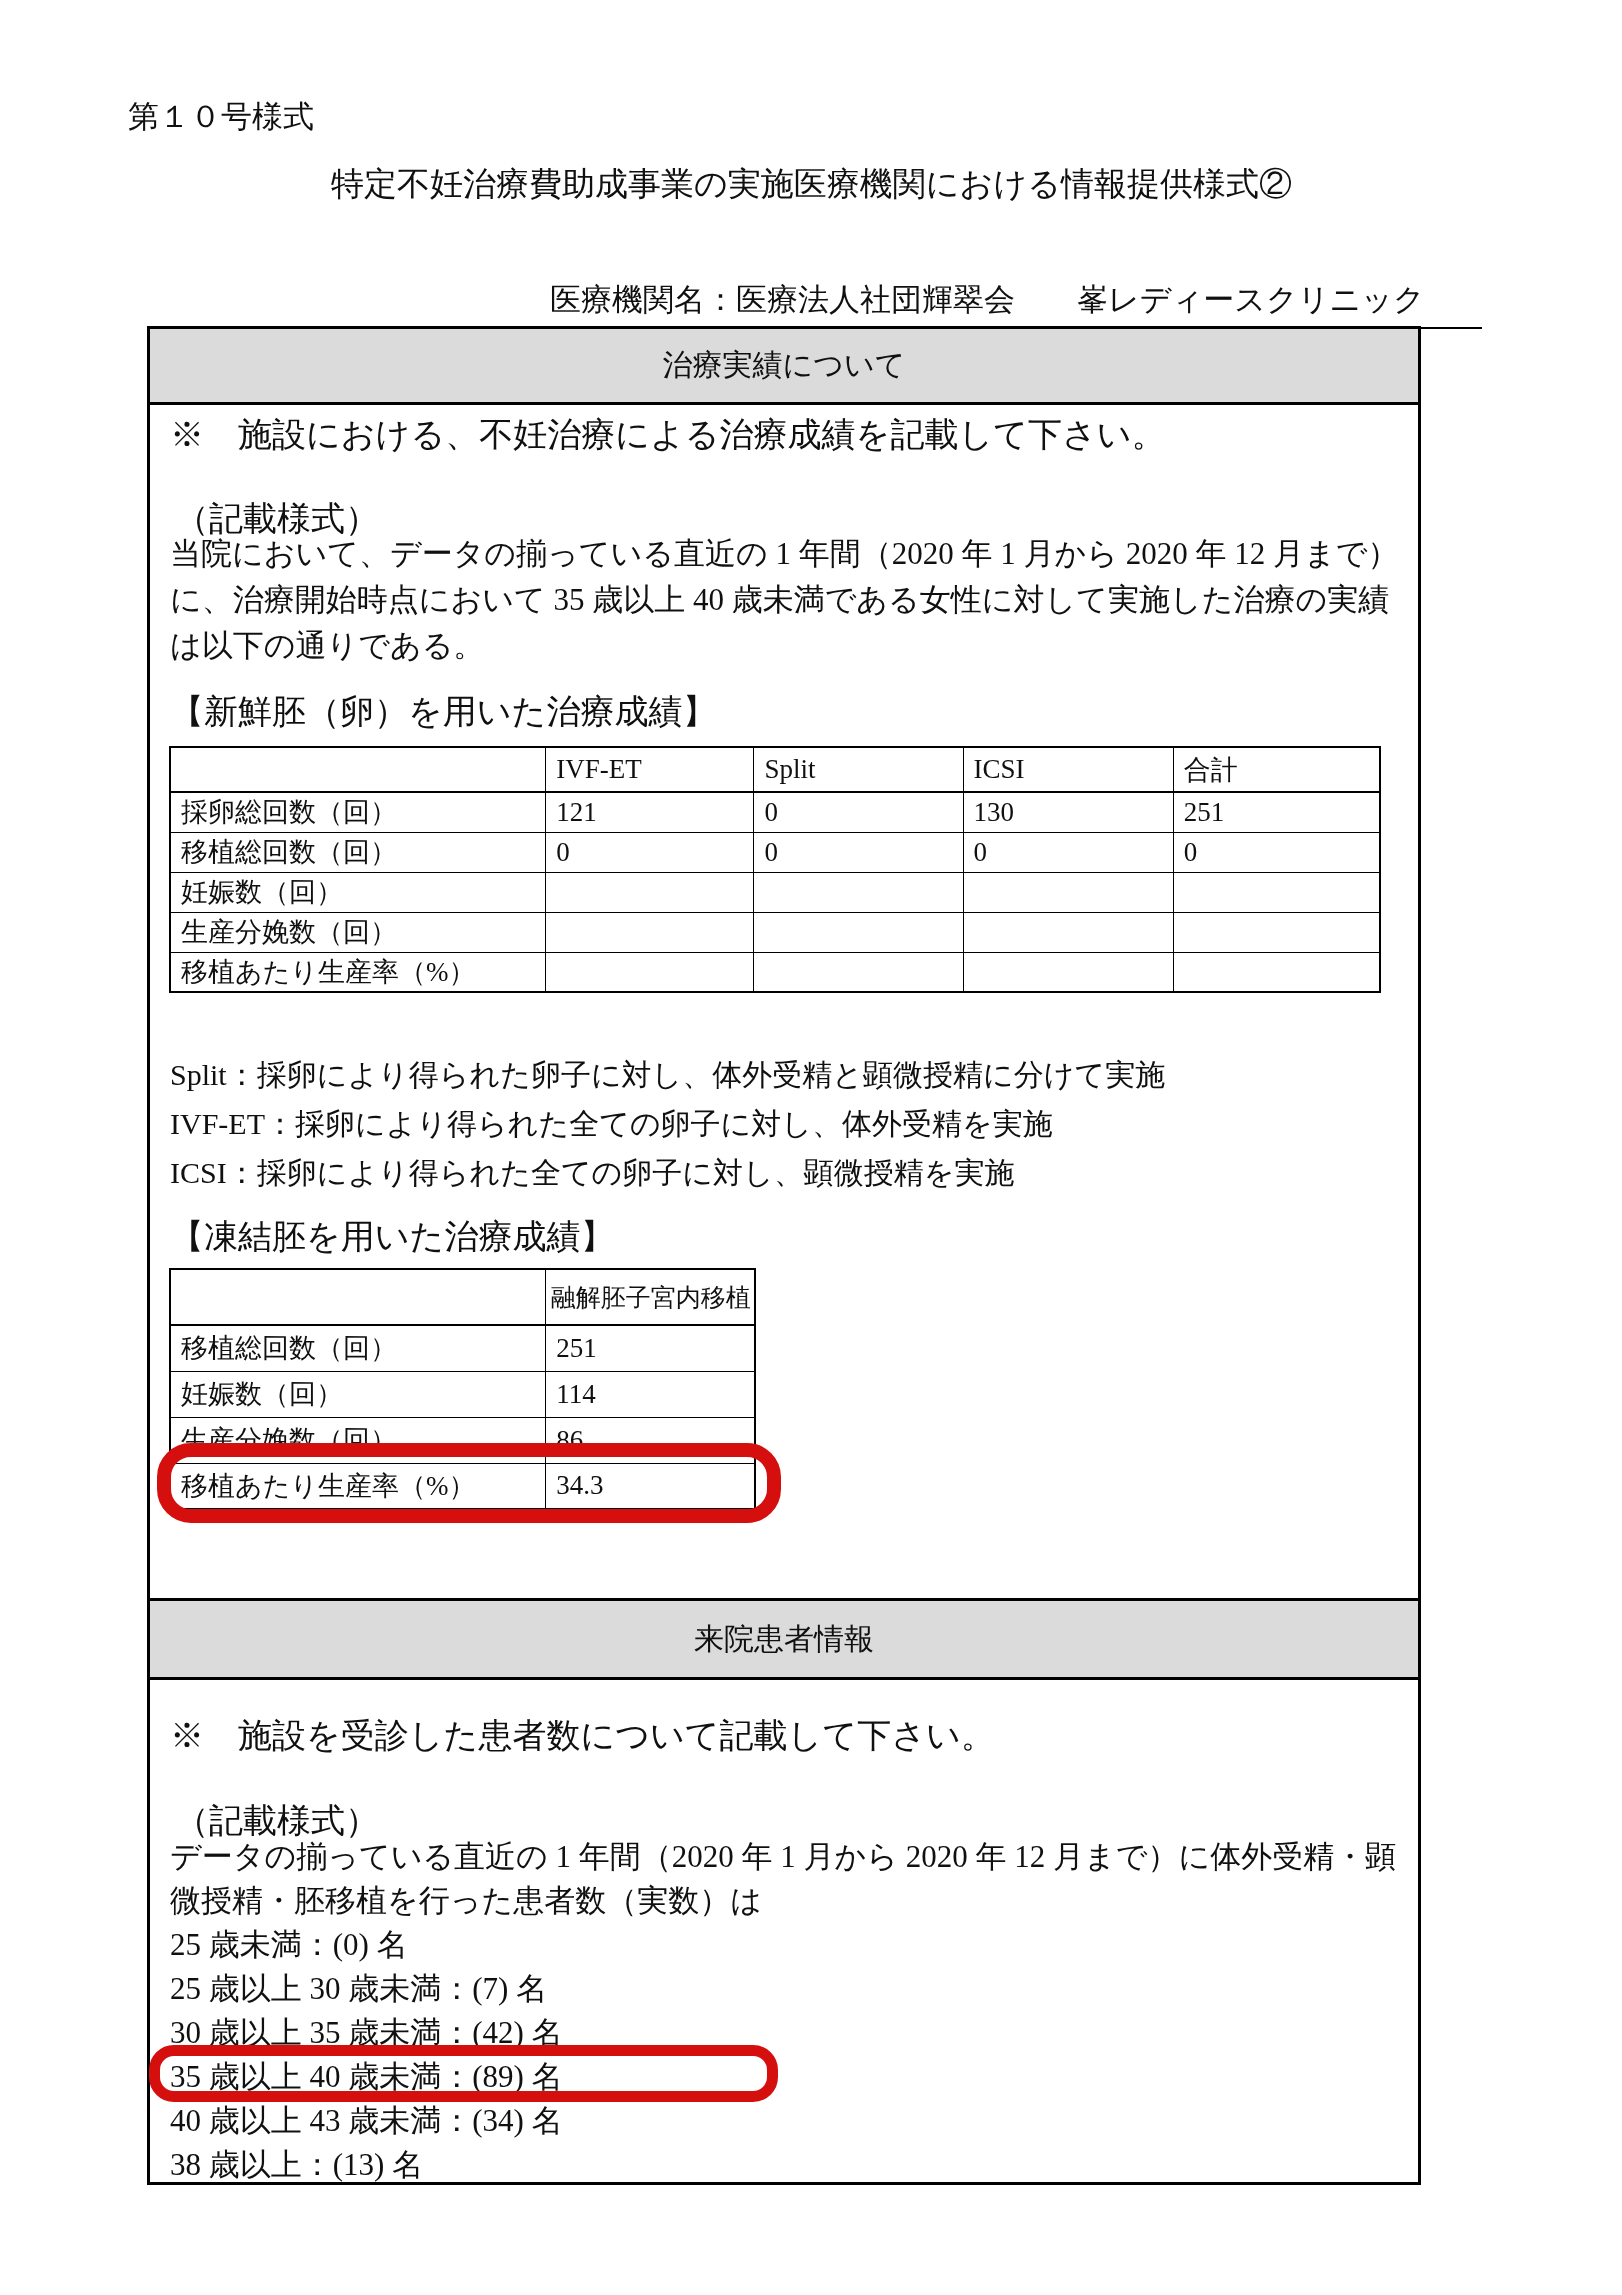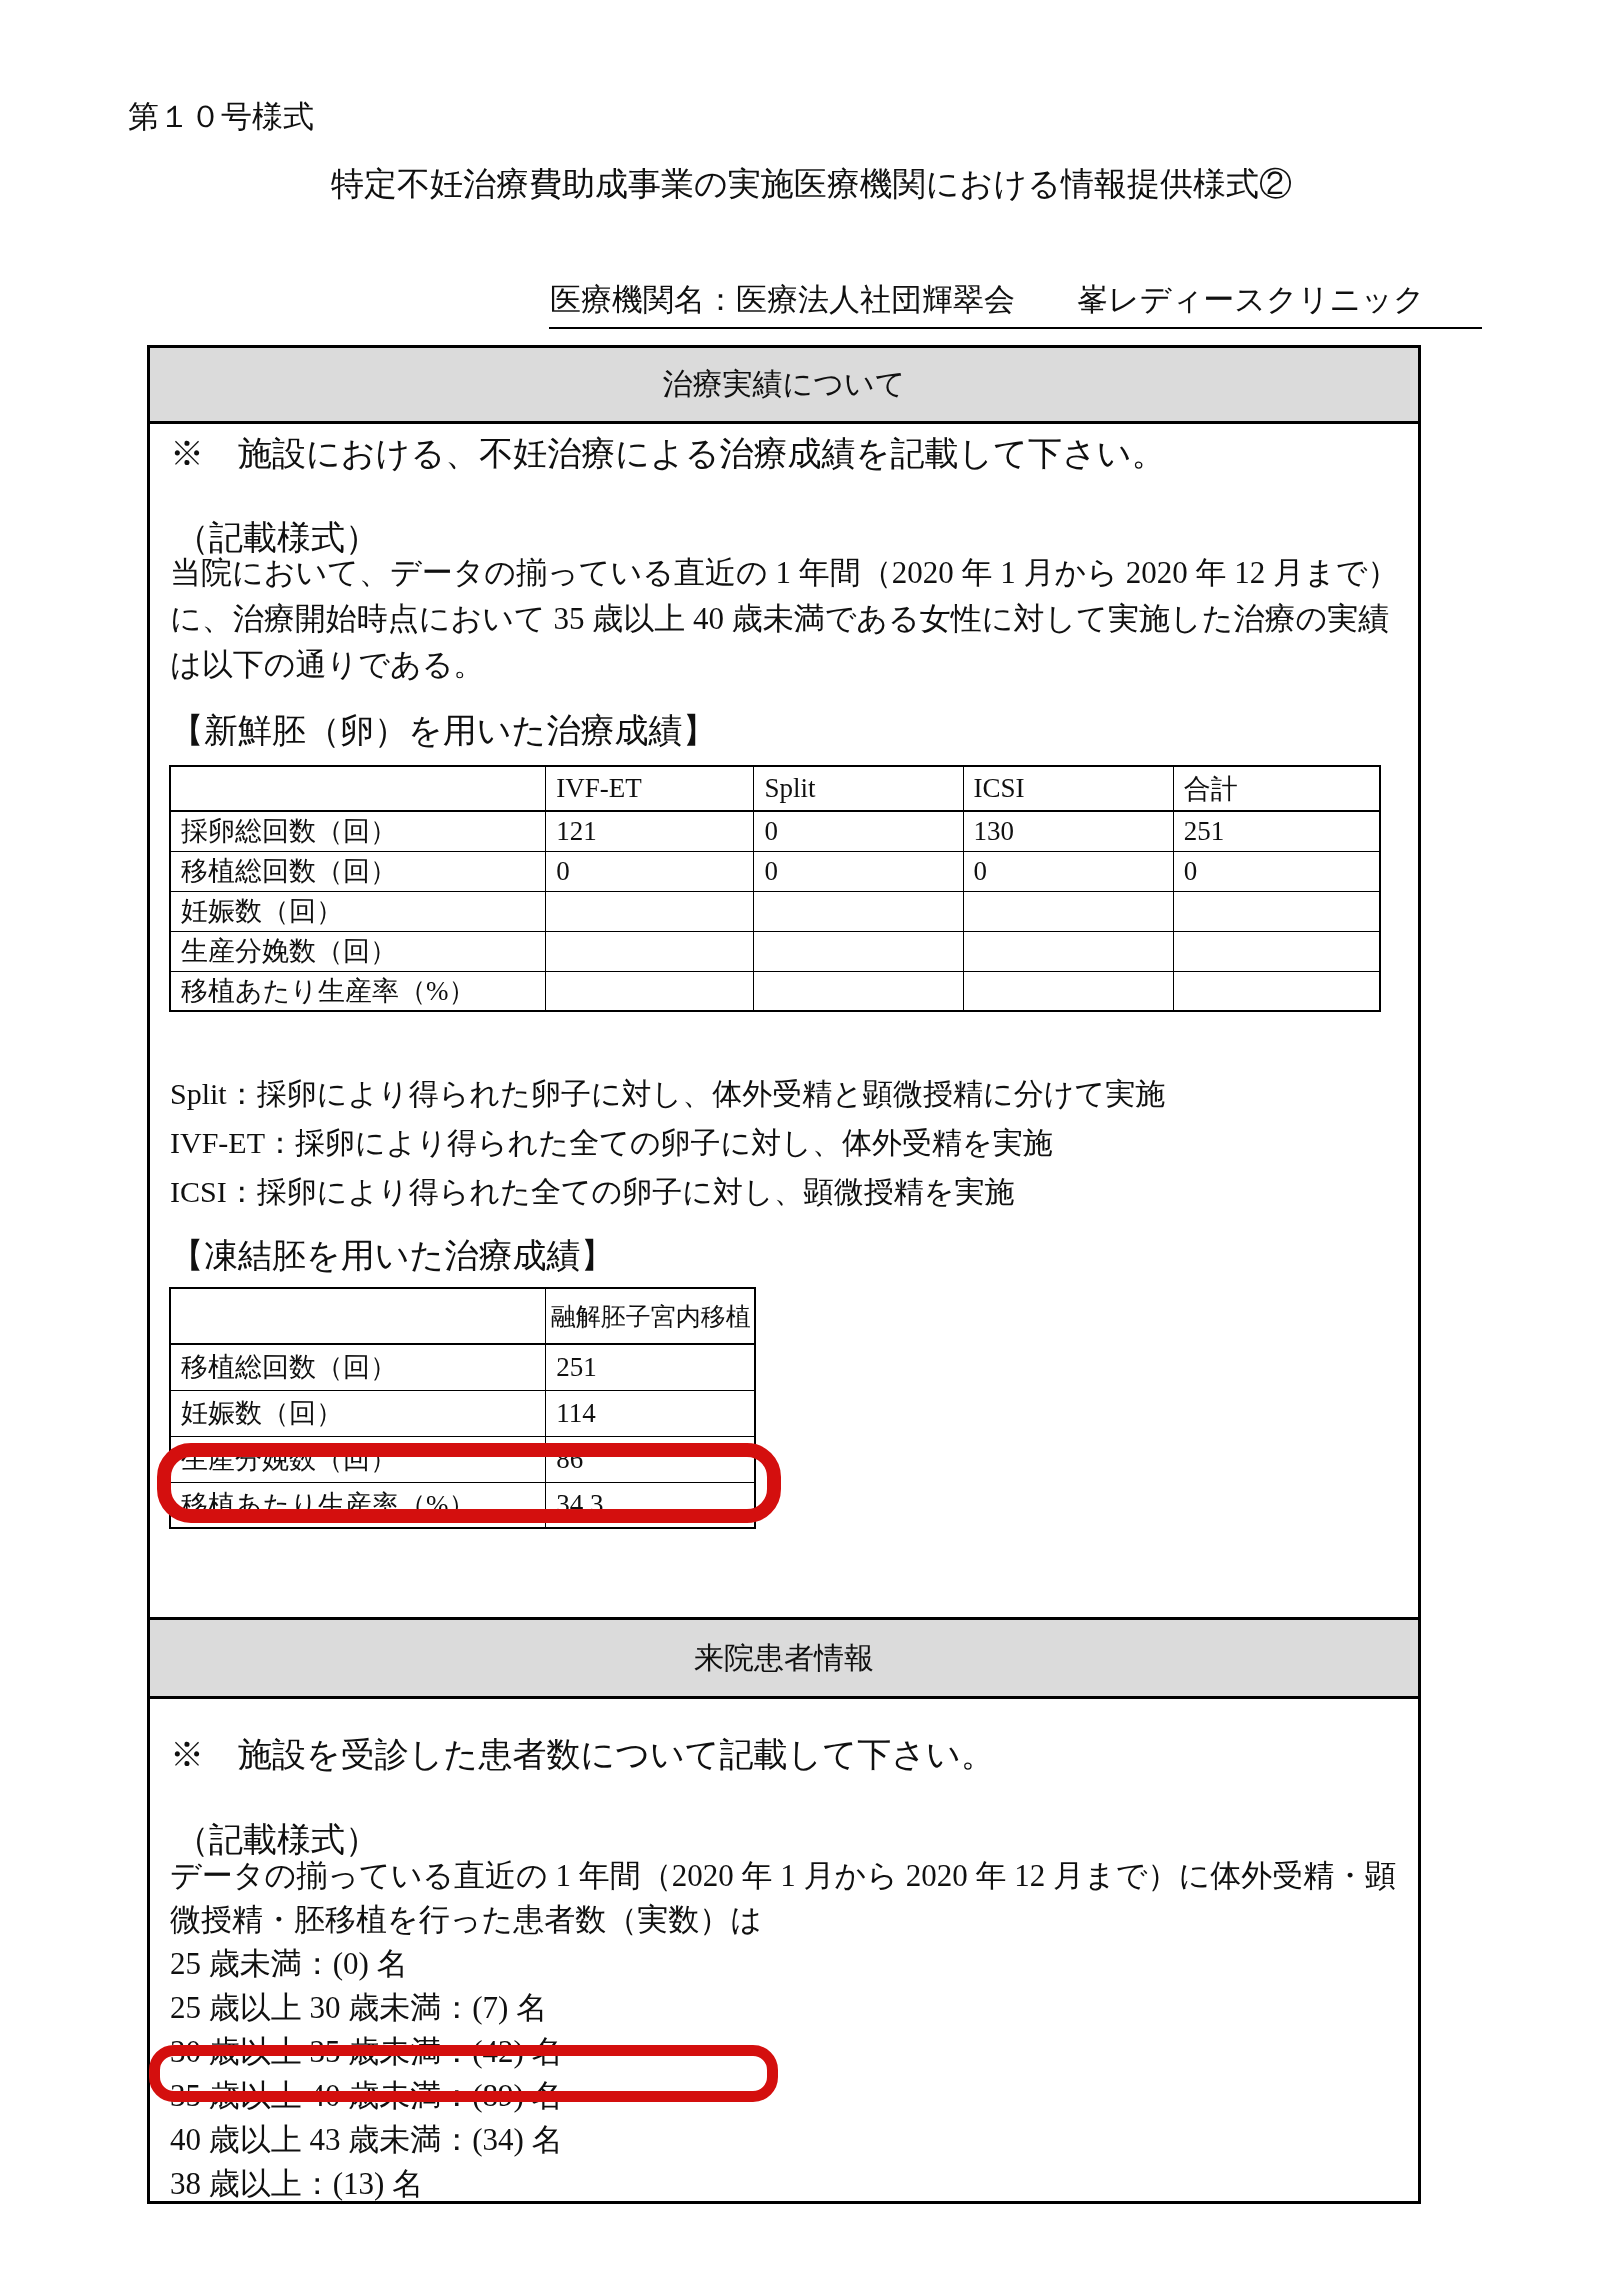--- a/index.html
+++ b/index.html
@@ -16,21 +16,21 @@
   .form-number{left:128px;top:94px;font-size:31px;}
   .doc-title{left:0;top:162px;width:1623px;text-align:center;font-size:33px;}
   .instruction{left:158px;top:246px;font-size:31px;}
   .institution{
     left:549px;top:279px;font-size:31px;
     border-bottom:2.8px solid #000;
     padding:0 5.6px 5.6px 1.1px;
     min-width:926px;
   }
   .main-box{
-    left:147px;top:345px;
+    left:147px;top:326px;
     width:1274px;height:1859px;
     border:3.4px solid #000;
     box-sizing:border-box;
   }
   .section-bar{
     position:absolute;left:0;right:0;
     background:#dbdbdb;
     display:flex;align-items:center;justify-content:center;
     font-size:30px;
     box-sizing:border-box;

